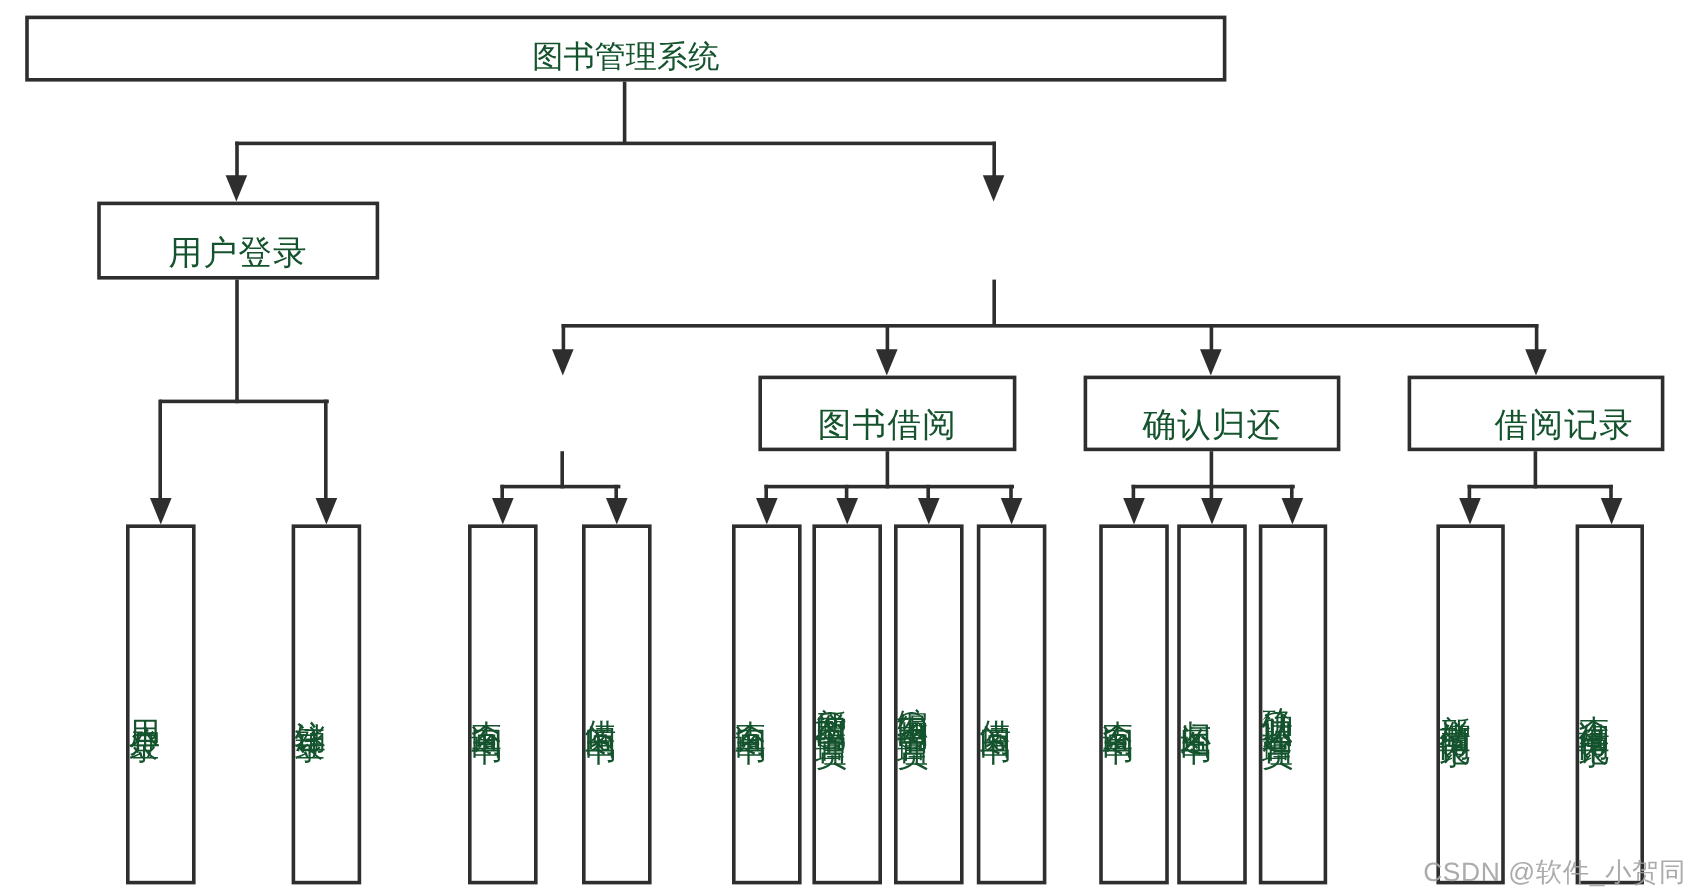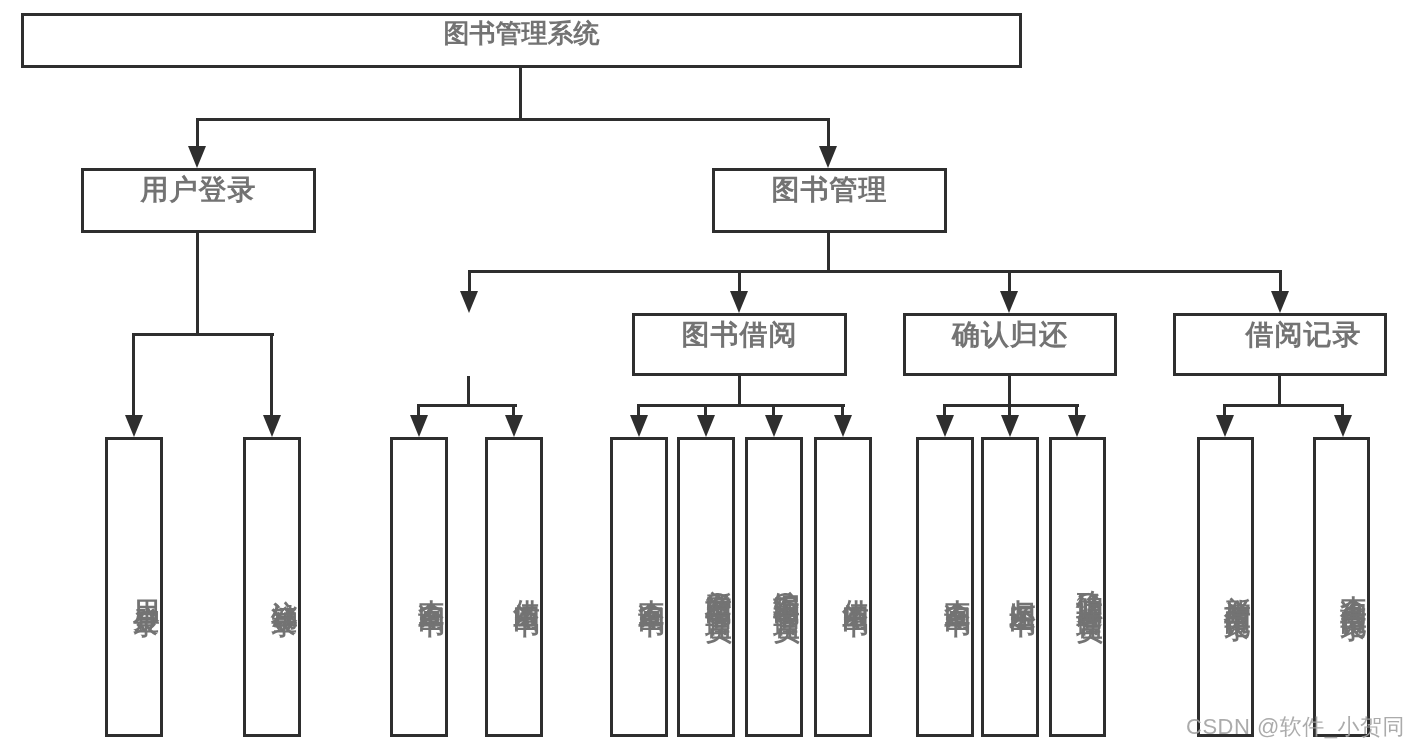--- a/index.html
+++ b/index.html
@@ -10,24 +10,23 @@
     font-family:"Liberation Sans","DejaVu Sans",sans-serif;
     color:#1f1f1f;
     overflow:hidden;
   }
   .box{
     position:absolute;
     box-sizing:border-box;
     border:3px solid #2e2e2e;
     background:#ffffff;
     display:flex;
-    align-items:flex-start;
+    align-items:flex-end;
     justify-content:center;
-    color:#737373;
-    font-weight:bold;
+    color:#14532d;
   }
   .hlabel{font-size:28px;letter-spacing:1px;white-space:nowrap;}
   .title-label{font-size:26px;}
   .leaf{
     writing-mode:vertical-rl;
     text-orientation:mixed;
     font-size:26px;
     letter-spacing:4px;
     line-height:1;
   }
@@ -60,23 +59,20 @@
 
   <div class="vline" style="left:519px;top:68px;width:3px;height:52px;"></div>
   <div class="hline" style="left:196px;top:118px;width:634px;height:3px;"></div>
   <div class="stem" style="left:196px;top:118px;width:3px;height:32px;"></div>
   <div class="ah" style="left:188px;top:146px;"></div>
   <div class="stem" style="left:827px;top:118px;width:3px;height:32px;"></div>
   <div class="ah" style="left:819px;top:146px;"></div>
 
   <div class="box" style="left:81px;top:168px;width:235px;height:65px;">
     <span class="hlabel">用户登录</span>
-  </div>
-  <div class="box" style="left:712px;top:168px;width:235px;height:65px;">
-    <span class="hlabel">图书管理</span>
   </div>
 
   <div class="vline" style="left:196px;top:233px;width:3px;height:103px;"></div>
   <div class="hline" style="left:133px;top:333px;width:141px;height:3px;"></div>
   <div class="stem" style="left:132px;top:333px;width:3px;height:88px;"></div>
   <div class="ah" style="left:125px;top:415px;"></div>
   <div class="stem" style="left:270px;top:333px;width:3px;height:88px;"></div>
   <div class="ah" style="left:263px;top:415px;"></div>
 
   <div class="vline" style="left:827px;top:233px;width:3px;height:39px;"></div>

